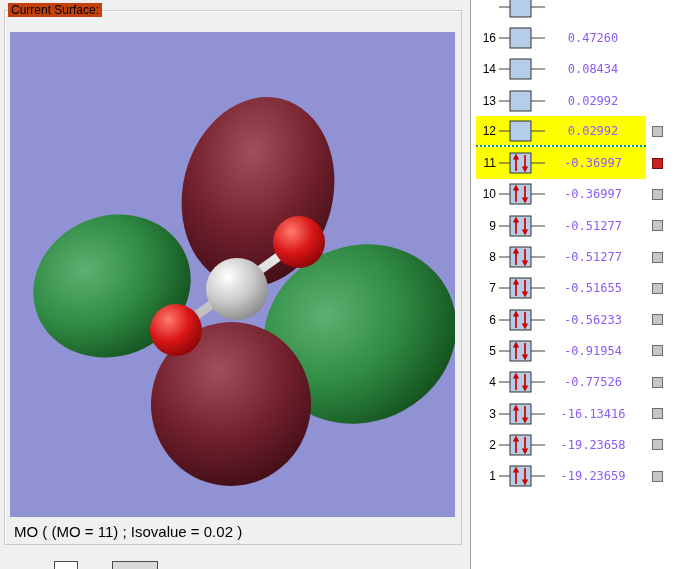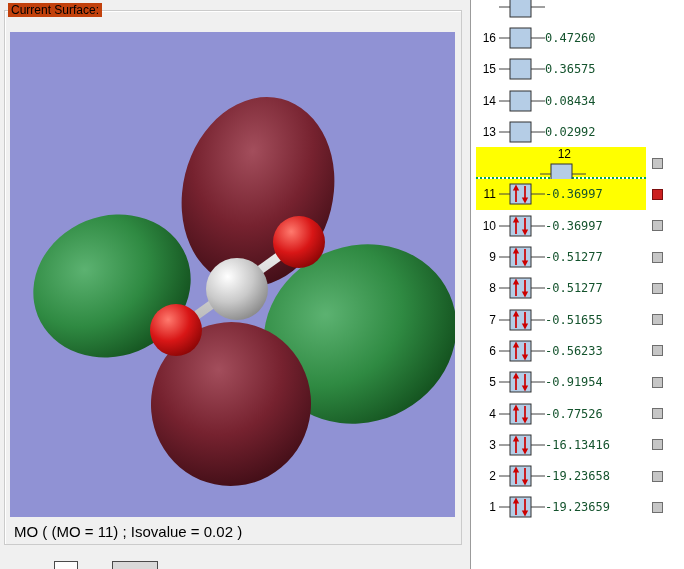--- a/index.html
+++ b/index.html
@@ -17,25 +17,25 @@
   .viewport svg { display:block; }
   .surface-caption { position:absolute; left:9px; top:512px; font-size:15px; color:#000; }
 
   
   .mo-panel { position:absolute; left:470px; top:0; width:214px; height:569px;
               background:#ffffff; border-left:1px solid #9b9b9b; overflow:hidden; }
   .mo-rows { position:absolute; top:-9px; left:0; width:100%; }
   .mo-row { height:31.3px; display:flex; align-items:center; }
   .row-content { display:flex; align-items:center; height:100%; margin-left:5px; width:170px; }
   .row-content.highlighted { background:#ffff00; }
-  .row-content.gap-line { border-bottom:2px dotted #00a651; background-clip:padding-box;flex-direction:column; }
+  .row-content.gap-line { border-bottom:2px dotted #00a651; background-clip:padding-box; }
   .mo-num { width:20px; text-align:right; font-size:12px; color:#000; flex:none; }
   .mo-icon { flex:none; margin-left:3px; }
-  .mo-energy { flex:1; text-align:left; font-family:"DejaVu Sans Mono",monospace;
-               font-size:12px; color:#14532d; padding-right:5px; white-space:pre; }
+  .mo-energy { flex:1; text-align:center; font-family:"DejaVu Sans Mono",monospace;
+               font-size:12px; color:#8b5cf6; padding-right:5px; white-space:pre; }
   .mo-checkbox { flex:none; width:11px; height:11px; background:#c6c6c6;
                  border:1px solid #6e6e6e; margin-left:6px; }
   .mo-checkbox.red { background:#cc2020; border-color:#7c0e0e; }
 
   
   .bottom-widget-a { position:absolute; left:54px; top:561px; width:24px; height:14px;
                      background:#fdfdfd; border:1px solid #4a4a4a; }
   .bottom-widget-b { position:absolute; left:112px; top:561px; width:46px; height:14px;
                      background:#d9d9d9; border:1px solid #4a4a4a; }
 </style>
@@ -121,37 +121,20 @@
           <polygon points="17,3.5 13.8,9.5 20.2,9.5" fill="#cc0000"></polygon>
           <line x1="26" y1="5" x2="26" y2="19" stroke="#cc0000" stroke-width="1.7"></line>
           <polygon points="26,22.5 22.8,16.5 29.2,16.5" fill="#cc0000"></polygon>
         </g>
       </svg>
       <span class="mo-energy">0.47260</span>
     </div>
     <span class="mo-checkbox" style="visibility: hidden;"></span>
   </div>
 
-  <div class="mo-row">
-    <div class="row-content">
-      <span class="mo-num">15</span>
-      <svg class="mo-icon" width="46" height="26" viewBox="0 0 46 26">
-        <line x1="0" y1="13" x2="46" y2="13" stroke="#404040" stroke-width="1"></line>
-        <rect x="11" y="3" width="21" height="20" fill="#b5cde6" stroke="#303030"></rect>
-        <g style="display: none;">
-          <line x1="17" y1="21" x2="17" y2="7" stroke="#cc0000" stroke-width="1.7"></line>
-          <polygon points="17,3.5 13.8,9.5 20.2,9.5" fill="#cc0000"></polygon>
-          <line x1="26" y1="5" x2="26" y2="19" stroke="#cc0000" stroke-width="1.7"></line>
-          <polygon points="26,22.5 22.8,16.5 29.2,16.5" fill="#cc0000"></polygon>
-        </g>
-      </svg>
-      <span class="mo-energy">0.36575</span>
-    </div>
-    <span class="mo-checkbox" style="visibility: hidden;"></span>
-  </div>
 
   <div class="mo-row">
     <div class="row-content">
       <span class="mo-num">14</span>
       <svg class="mo-icon" width="46" height="26" viewBox="0 0 46 26">
         <line x1="0" y1="13" x2="46" y2="13" stroke="#404040" stroke-width="1"></line>
         <rect x="11" y="3" width="21" height="20" fill="#b5cde6" stroke="#303030"></rect>
         <g style="display: none;">
           <line x1="17" y1="21" x2="17" y2="7" stroke="#cc0000" stroke-width="1.7"></line>
           <polygon points="17,3.5 13.8,9.5 20.2,9.5" fill="#cc0000"></polygon>

